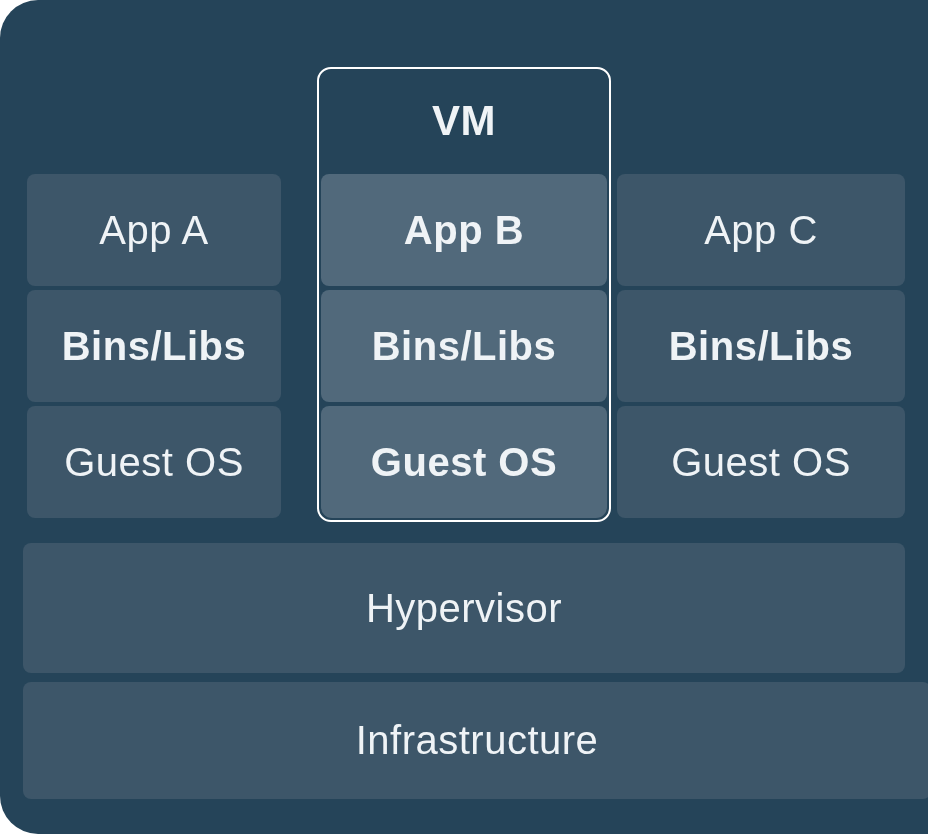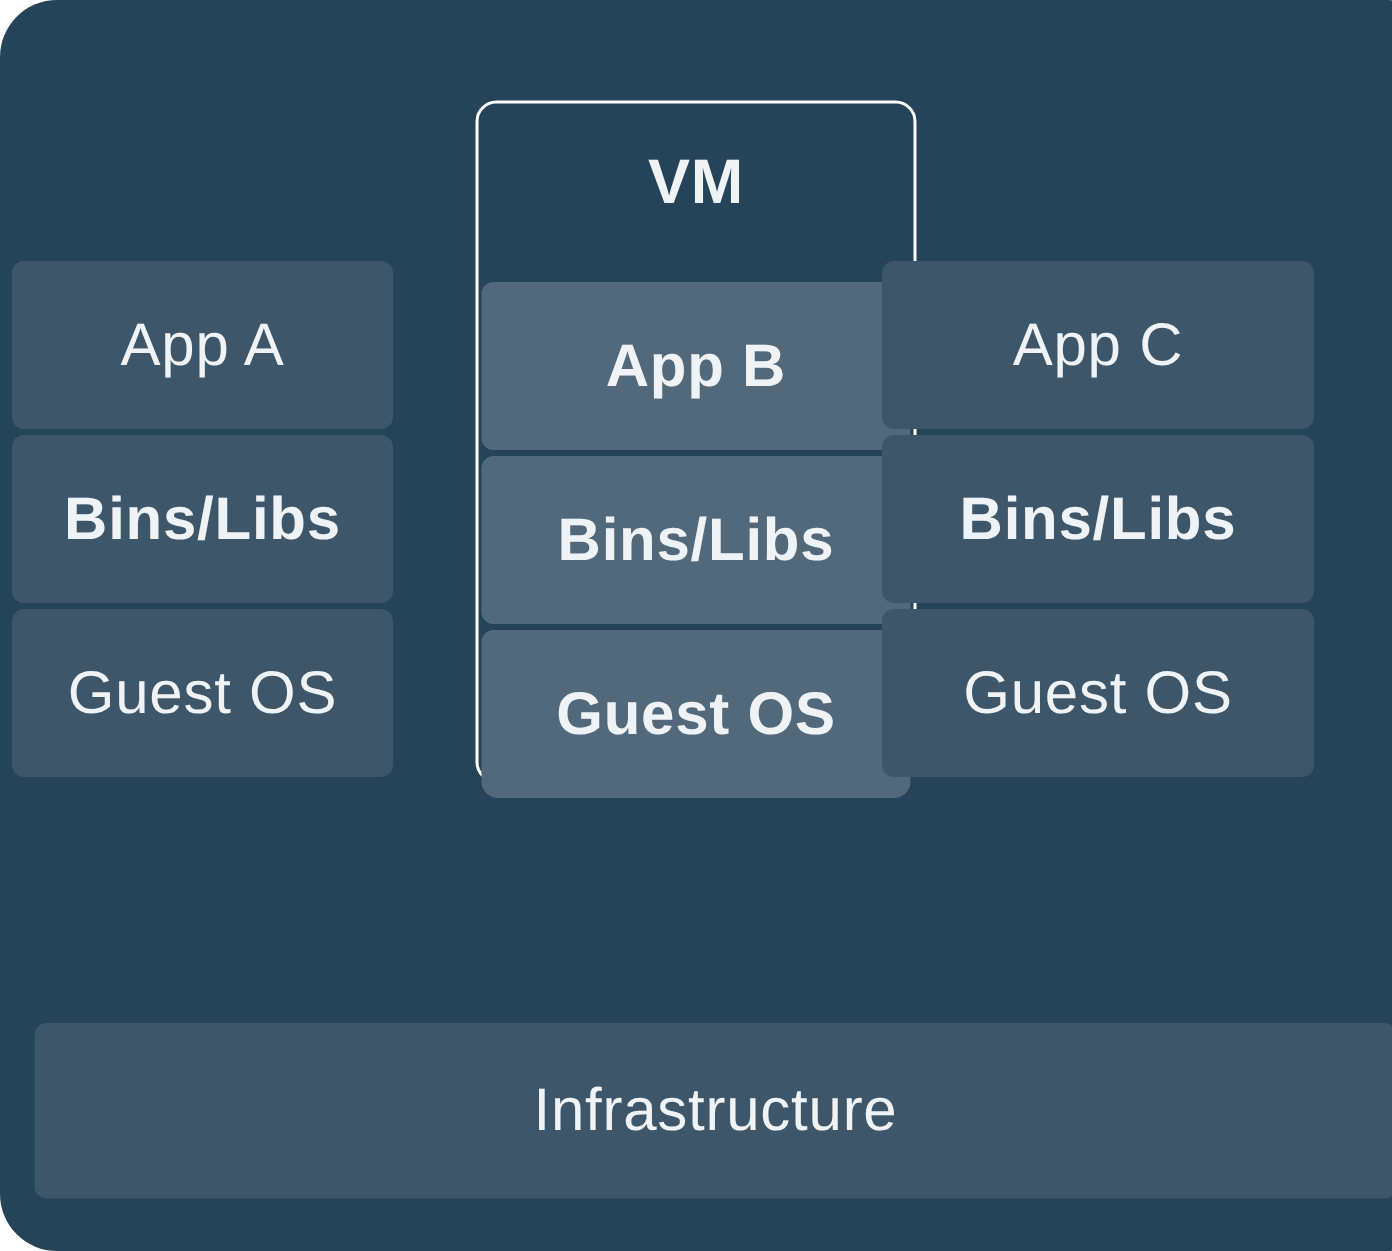--- a/index.html
+++ b/index.html
@@ -31,23 +31,23 @@
     border:2.5px solid var(--vm-border,#FFFFFF);
     border-radius:14px;
     background:transparent;
   }
   .vm-title{
     position:absolute;left:317px;top:67px;width:294px;height:108px;
     display:flex;align-items:center;justify-content:center;
     color:var(--text,#EFF3F6);font-size:42px;font-weight:700;letter-spacing:.5px;
   }
   
-  .c-left{left:8px;width:254px;}
-  .c-mid{left:321px;width:286px;margin-top:14px;}
-  .c-right{left:588px;width:288px;}
+  .c-left{left:27px;width:254px;}
+  .c-mid{left:321px;width:286px;}
+  .c-right{left:617px;width:288px;}
   
   .r-app{top:174px;height:112px;}
   .r-bins{top:290px;height:112px;font-weight:bold;}
   .r-os{top:406px;height:112px;}
   .c-mid.r-os{border-bottom-left-radius:11px;border-bottom-right-radius:11px;}
   
   .hypervisor{left:23px;top:543px;width:882px;height:130px;}
   .infrastructure{left:23px;top:682px;width:908px;height:117px;}
 </style>
 </head>
@@ -64,14 +64,15 @@
   <div class="cell c-right r-app">App C</div>
 
   <div class="cell c-left r-bins">Bins/Libs</div>
   <div class="cell vm-cell c-mid r-bins">Bins/Libs</div>
   <div class="cell c-right r-bins">Bins/Libs</div>
 
   <div class="cell c-left r-os">Guest OS</div>
   <div class="cell vm-cell c-mid r-os">Guest OS</div>
   <div class="cell c-right r-os">Guest OS</div>
 
+  <div class="cell hypervisor">Hypervisor</div>
   <div class="cell infrastructure">Infrastructure</div>
 </div>
 
 </body></html>

